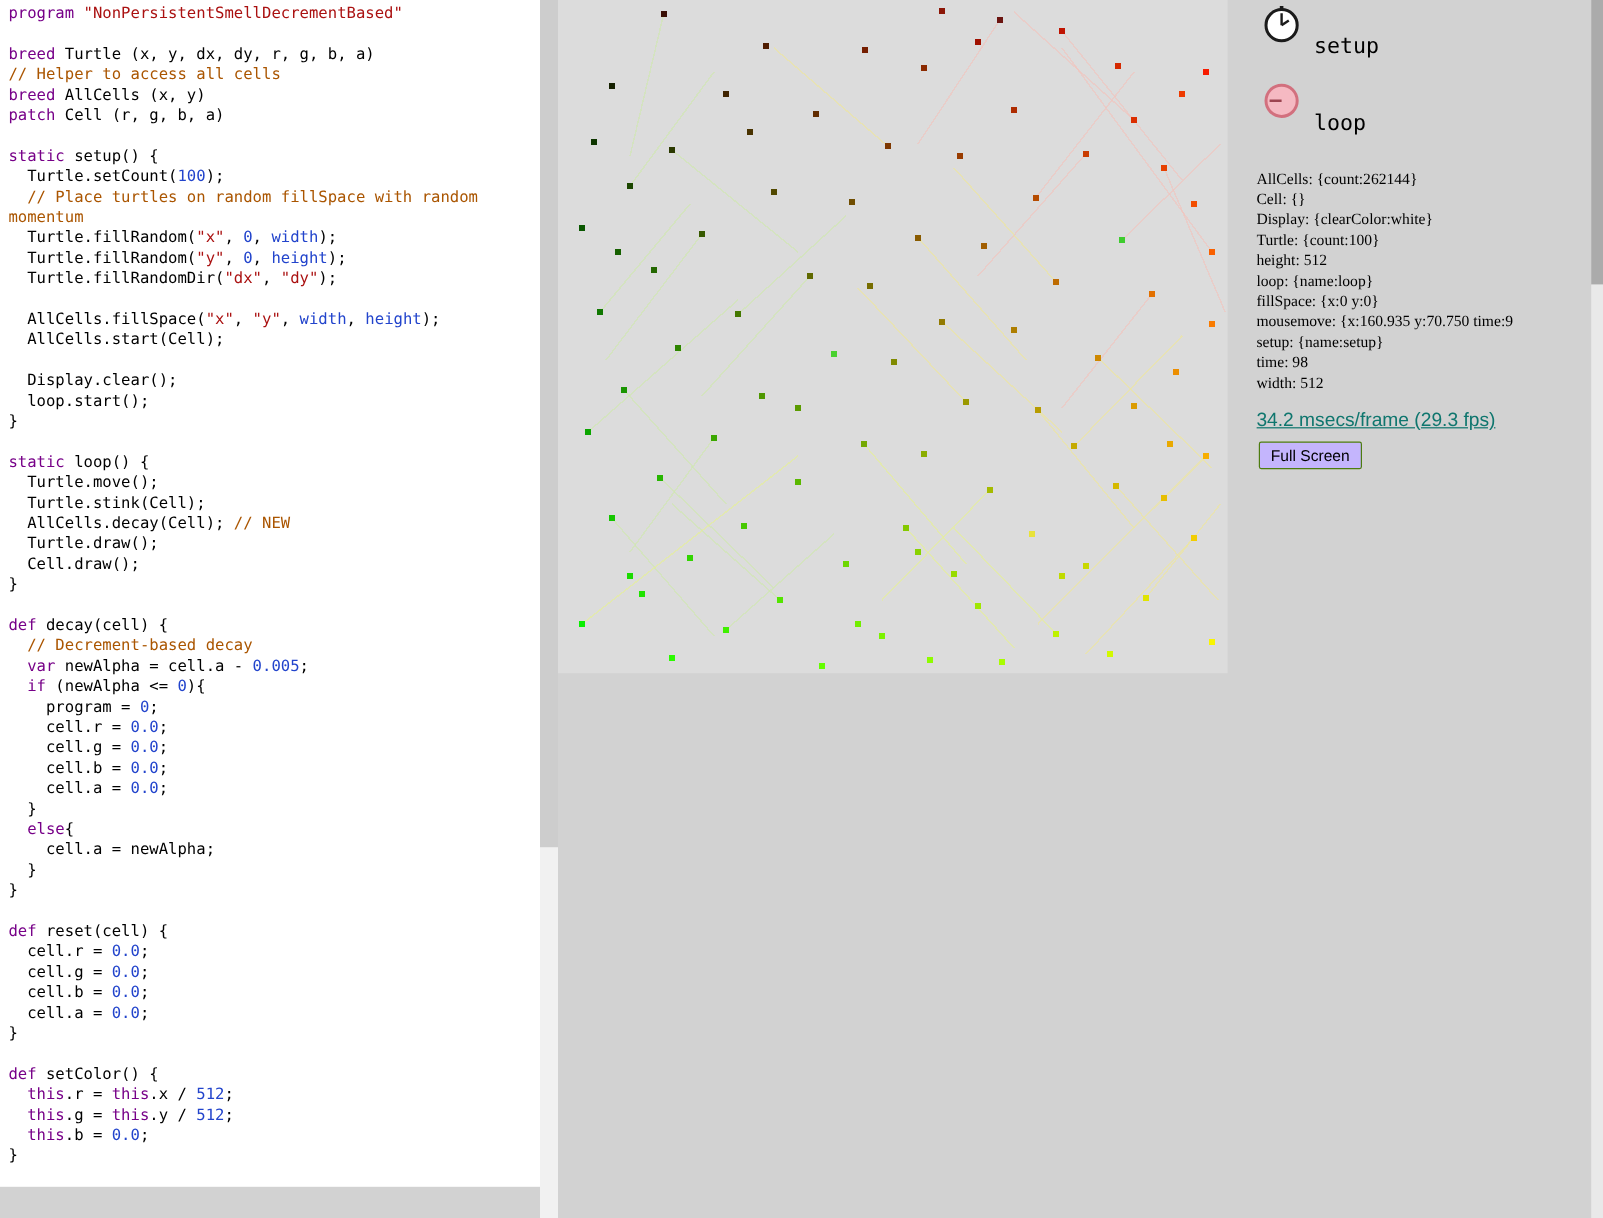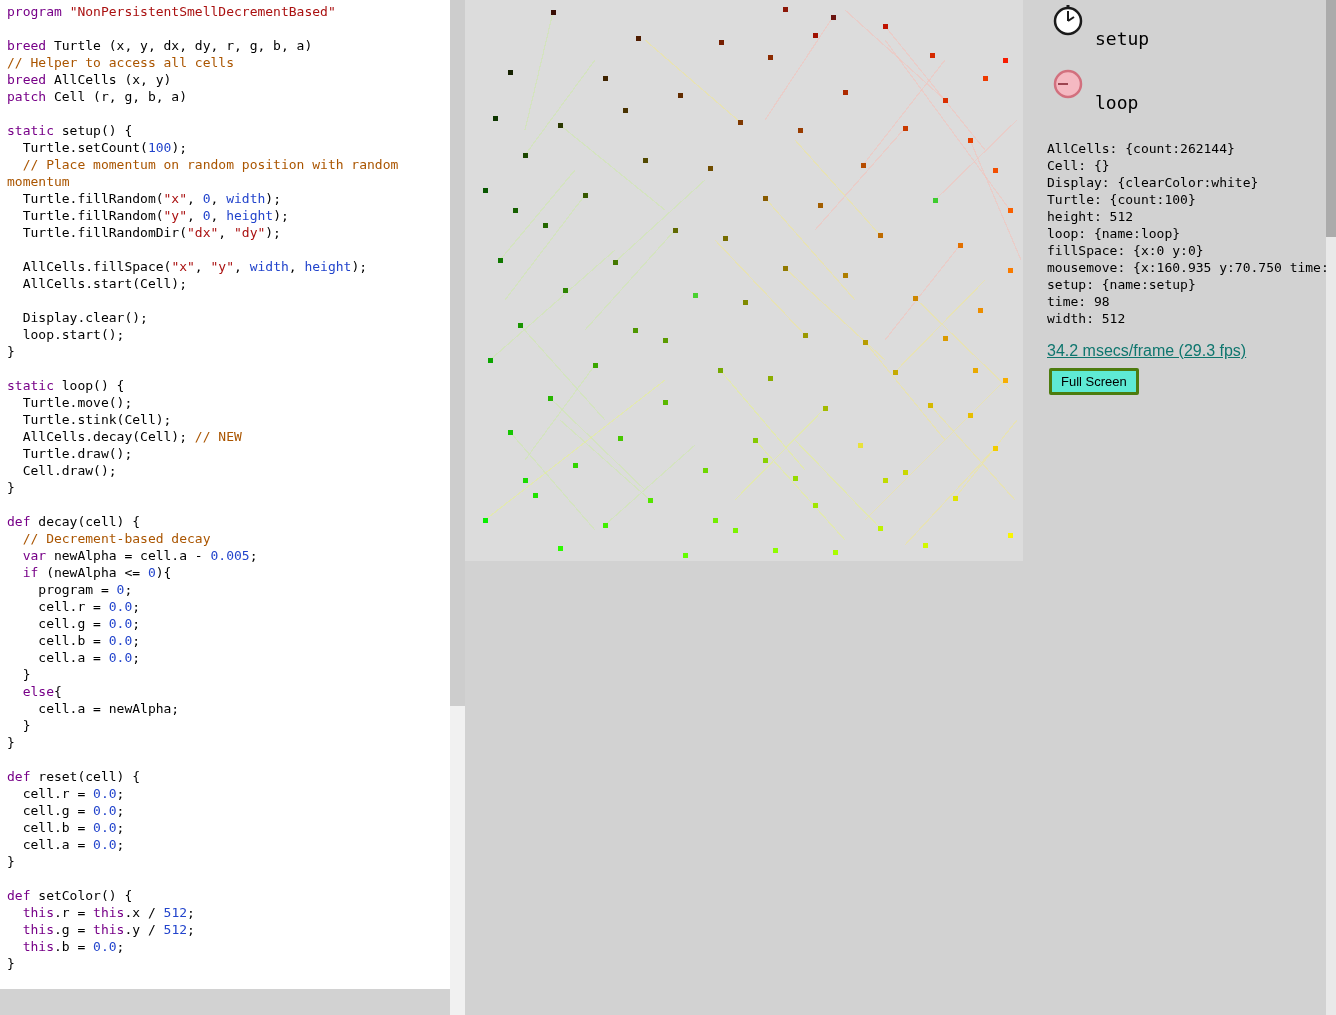--- a/index.html
+++ b/index.html
@@ -44,46 +44,46 @@
   .ctrl .icon{position:absolute;left:3px;top:0;}
   .ctrl-label{
     position:absolute;left:48px;top:26px;
     font:18px/22px "DejaVu Sans Mono",monospace;color:#000;
   }
   .status{
     position:absolute;left:0;top:140px;width:279px;
     font:13px/17px "DejaVu Sans Mono",monospace;color:#000;
     overflow:hidden;
   }
-  .status-line{white-space:pre;height:17px;overflow:hidden;}
+  .status-line{white-space:pre;height:17px;overflow:hidden;font-family:Liberation Serif, serif;}
   .fps{
     position:absolute;left:0;top:341px;
     font:16px/20px "Liberation Sans",sans-serif;color:#0f766e;white-space:nowrap;text-decoration:underline;
   }
   .fs-btn{
     position:absolute;left:2px;top:368px;
     font:13px "Liberation Sans",sans-serif;color:#000;
-    background:#5eead4;border:3px solid #4d7c0f;border-radius:2px;
+    background:#c4b5fd;border:1px solid #4d7c0f;border-radius:2px;
     padding:3px 9px;cursor:pointer;
   }
 </style>
 </head>
 <body>
 
 <div class="editor" id="editor">
     <div class="code-line"><span class="tok-k">program</span><span class="tok-p"> </span><span class="tok-s">"NonPersistentSmellDecrementBased"</span></div>
     <div class="code-line">&nbsp;</div>
     <div class="code-line"><span class="tok-k">breed</span><span class="tok-p"> Turtle (x, y, dx, dy, r, g, b, a)</span></div>
     <div class="code-line"><span class="tok-c">// Helper to access all cells</span></div>
     <div class="code-line"><span class="tok-k">breed</span><span class="tok-p"> AllCells (x, y)</span></div>
     <div class="code-line"><span class="tok-k">patch</span><span class="tok-p"> Cell (r, g, b, a)</span></div>
     <div class="code-line">&nbsp;</div>
     <div class="code-line"><span class="tok-k">static</span><span class="tok-p"> setup() {</span></div>
     <div class="code-line"><span class="tok-p">  Turtle.setCount(</span><span class="tok-n">100</span><span class="tok-p">);</span></div>
-    <div class="code-line"><span class="tok-c">  // Place momentum on random position with random</span></div>
+    <div class="code-line"><span class="tok-c">  // Place turtles on random fillSpace with random</span></div>
     <div class="code-line"><span class="tok-c">momentum</span></div>
     <div class="code-line"><span class="tok-p">  Turtle.fillRandom(</span><span class="tok-s">"x"</span><span class="tok-p">, </span><span class="tok-n">0</span><span class="tok-p">, </span><span class="tok-n">width</span><span class="tok-p">);</span></div>
     <div class="code-line"><span class="tok-p">  Turtle.fillRandom(</span><span class="tok-s">"y"</span><span class="tok-p">, </span><span class="tok-n">0</span><span class="tok-p">, </span><span class="tok-n">height</span><span class="tok-p">);</span></div>
     <div class="code-line"><span class="tok-p">  Turtle.fillRandomDir(</span><span class="tok-s">"dx"</span><span class="tok-p">, </span><span class="tok-s">"dy"</span><span class="tok-p">);</span></div>
     <div class="code-line">&nbsp;</div>
     <div class="code-line"><span class="tok-p">  AllCells.fillSpace(</span><span class="tok-s">"x"</span><span class="tok-p">, </span><span class="tok-s">"y"</span><span class="tok-p">, </span><span class="tok-n">width</span><span class="tok-p">, </span><span class="tok-n">height</span><span class="tok-p">);</span></div>
     <div class="code-line"><span class="tok-p">  AllCells.start(Cell);</span></div>
     <div class="code-line">&nbsp;</div>
     <div class="code-line"><span class="tok-p">  Display.clear();</span></div>
     <div class="code-line"><span class="tok-p">  loop.start();</span></div>

